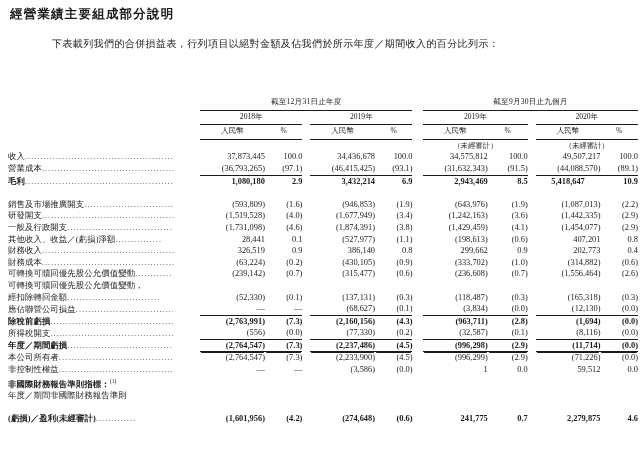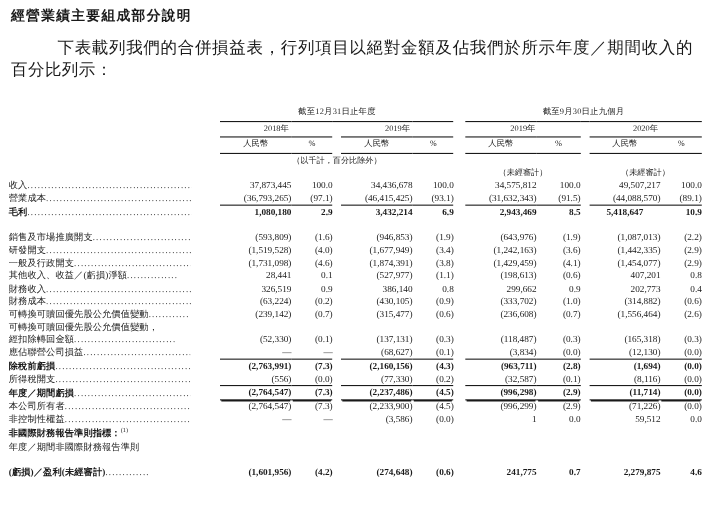--- a/index.html
+++ b/index.html
@@ -13,21 +13,21 @@
   .page{position:relative;width:640px;height:461px;padding:0;box-sizing:border-box;}
 
   
   .section-title{
     position:absolute;left:10px;top:6px;
     font-size:12.5px;font-weight:bold;letter-spacing:1.2px;
     white-space:nowrap;
   }
   .intro{
     position:absolute;left:10px;top:34px;width:620px;
-    font-size:15px;line-height:20px;letter-spacing:.4px;
+    font-size:10px;line-height:20px;letter-spacing:.4px;
     text-align:justify;
   }
   .intro .indent{display:inline-block;width:42px;}
 
   
   .tbl{
     position:absolute;left:8px;top:96px;width:630px;
     border-collapse:collapse;
     font-size:8.3px;
     line-height:11.6px;
@@ -167,30 +167,20 @@
         <td class="rule-thin"></td>
         <td></td>
         <td class="rule-thin"></td>
         <td class="rule-thin"></td>
         <td></td>
         <td class="rule-thin"></td>
         <td class="rule-thin"></td>
       </tr>
       <tr>
         <td></td>
-        <td class="note-unit" colspan="5">（以千計，百分比除外）</td>
-        <td></td>
-        <td></td>
-        <td></td>
-        <td></td>
-        <td></td>
-        <td></td>
-      </tr>
-      <tr>
-        <td></td>
         <td></td>
         <td></td>
         <td></td>
         <td></td>
         <td></td>
         <td></td>
         <td class="note-aud" colspan="2">（未經審計）</td>
         <td></td>
         <td class="note-aud" colspan="2">（未經審計）</td>
       </tr>

